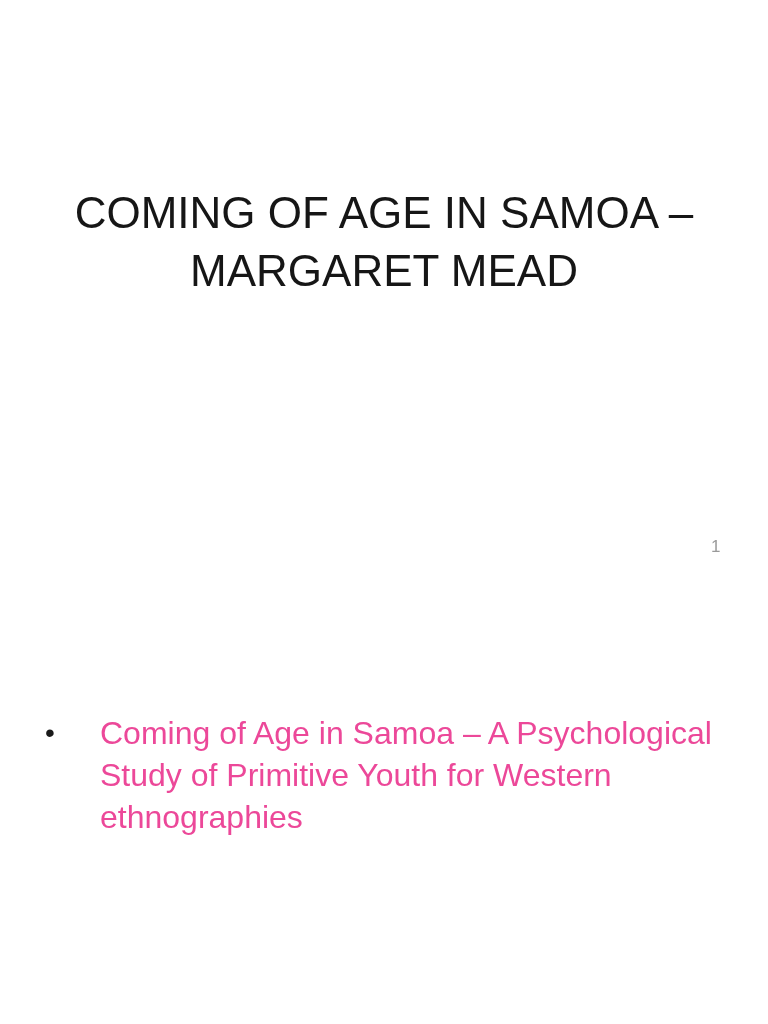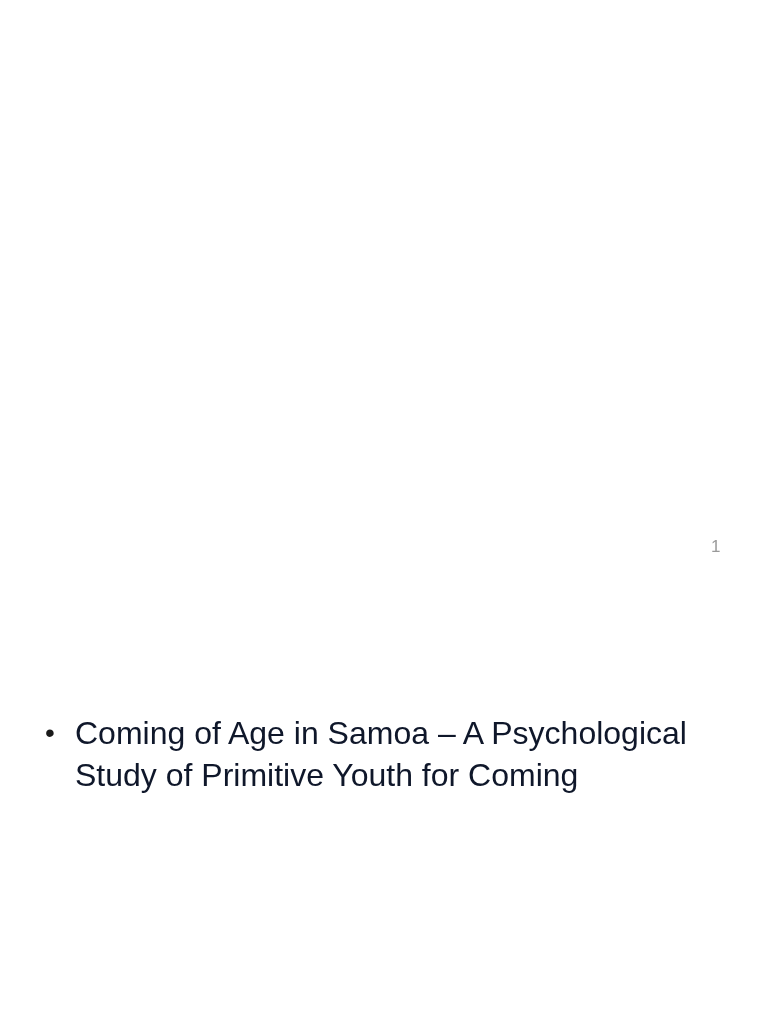--- a/index.html
+++ b/index.html
@@ -52,36 +52,42 @@
   .bullet-glyph {
     width: 30px;
     flex: 0 0 30px;
     font-size: 28px;
     line-height: 42px;
     color: #1a1a1a;
   }
   .bullet-text {
     font-size: 32px;
     line-height: 42px;
-    color: #0f172a;
+    color: #ec4899;
     font-weight: 400;
+    margin-left: 25px;
   }
   .bullet-text .body-line {
     white-space: nowrap;
   }
 </style>
 </head>
 <body>
 
 <div class="page">
 
+  <div class="slide-title">
+    <div class="title-line">COMING OF AGE IN SAMOA –</div>
+    <div class="title-line">MARGARET MEAD</div>
+  </div>
 
   <div class="page-number">1</div>
 
   <div class="bullet-block">
     <div class="bullet-glyph">•</div>
     <div class="bullet-text">
       <div class="body-line">Coming of Age in Samoa – A Psychological</div>
-      <div class="body-line">Study of Primitive Youth for Coming</div>
+      <div class="body-line">Study of Primitive Youth for Western</div>
+      <div class="body-line">ethnographies</div>
     </div>
   </div>
 
 </div>
 
 </body></html>

